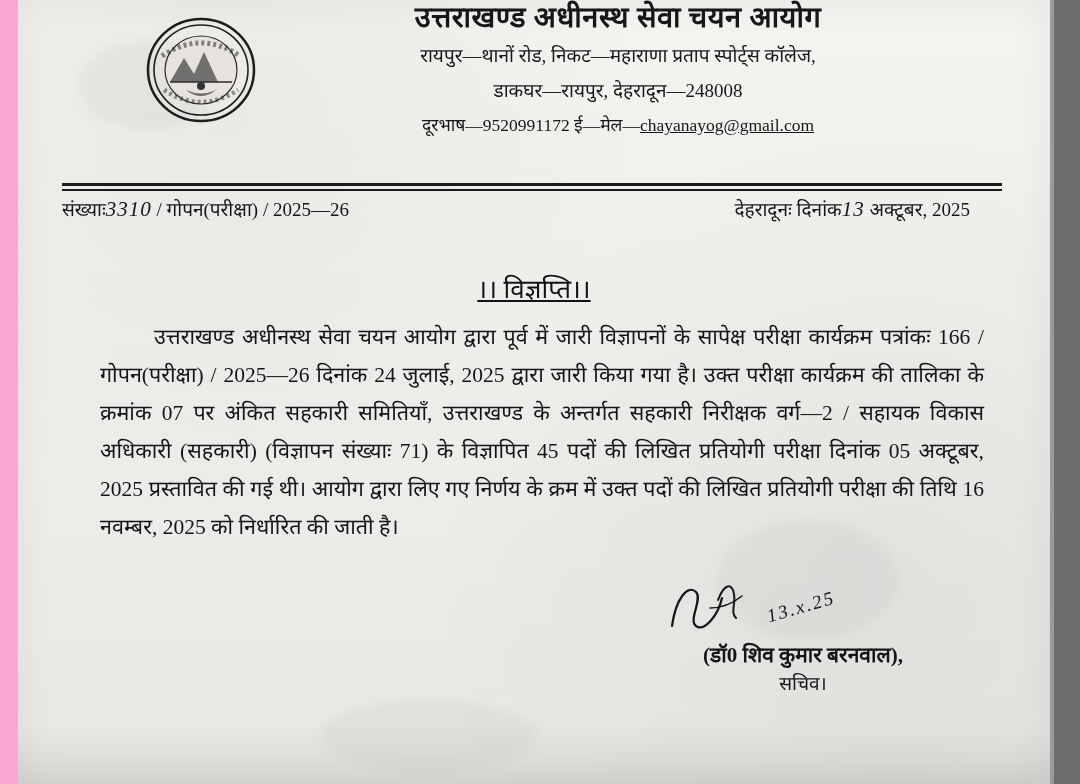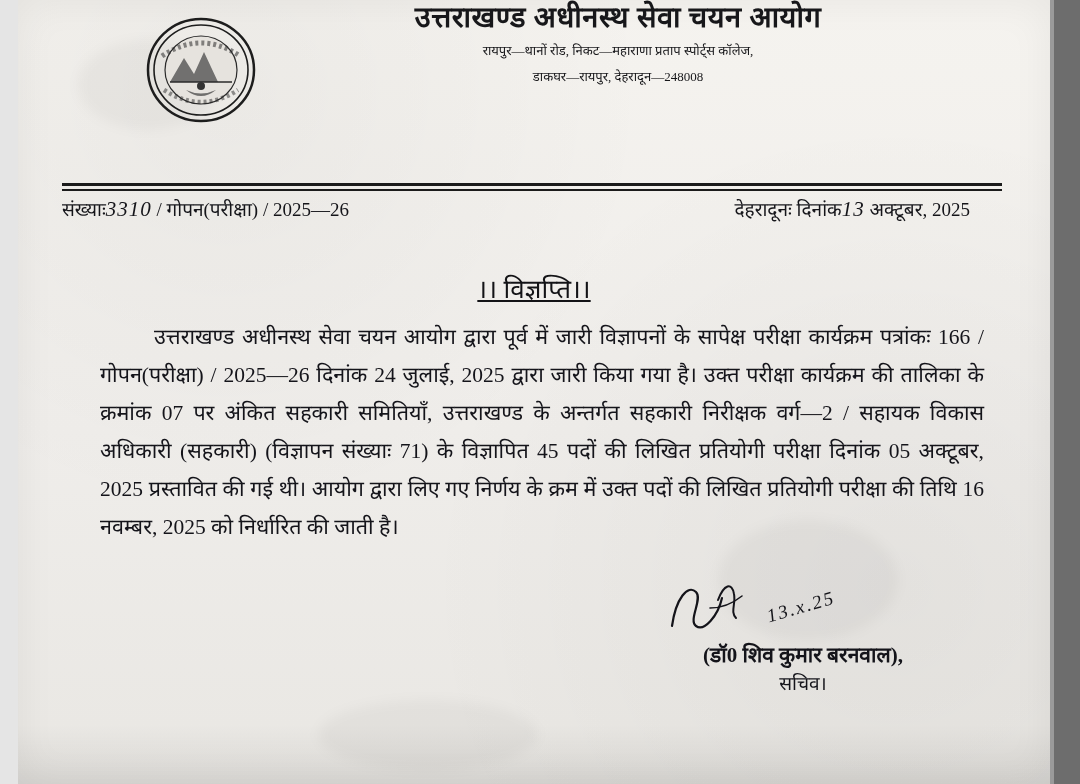--- a/index.html
+++ b/index.html
@@ -13,21 +13,21 @@
     height: 784px;
     overflow: hidden;
     font-family: "Liberation Sans", sans-serif;
   }
 
   
   #page {
     position: relative;
     width: 1080px;
     height: 784px;
-    background: #e5e5e5;
+    background: #f9a8d4;
   }
 
   
   .bg-right-strip {
     position: absolute;
     top: 0;
     right: 0;
     width: 26px;
     height: 784px;
     background: #6d6d6d;
@@ -82,21 +82,21 @@
   .org-name {
     font-family: "Liberation Serif", serif;
     font-weight: bold;
     font-size: 29px;
     letter-spacing: 0.5px;
     line-height: 1.2;
     white-space: nowrap;
   }
   .addr-line {
     font-family: "Liberation Serif", serif;
-    font-size: 13px;
+    font-size: 19px;
     line-height: 1.55;
     margin-top: 6px;
     white-space: nowrap;
   }
   .addr-line.small { font-size: 17.5px; }
   .mail-underline { text-decoration: underline; }
 
   
   .rule-wrap {
     position: absolute;
@@ -240,20 +240,23 @@
 
         <path d="M16 40 q39 -26 78 0" fill="none" stroke="#2b2b2b" stroke-width="5" stroke-dasharray="3 3" opacity="0.55"></path>
         <path d="M18 74 q37 24 74 0" fill="none" stroke="#2b2b2b" stroke-width="4.5" stroke-dasharray="3 3" opacity="0.5"></path>
       </svg>
     </div>
 
     <div class="header-text">
       <div class="org-name">उत्तराखण्ड अधीनस्थ सेवा चयन आयोग</div>
       <div class="addr-line">रायपुर—थानों रोड, निकट—महाराणा प्रताप स्पोर्ट्स कॉलेज,</div>
       <div class="addr-line">डाकघर—रायपुर, देहरादून—248008</div>
+      <div class="addr-line small">
+        <span>दूरभाष—9520991172 ई—मेल—</span><span class="mail-underline">chayanayog@gmail.com</span>
+      </div>
     </div>
 
     <div class="rule-wrap">
       <div class="rule-thick"></div>
       <div class="rule-thin"></div>
     </div>
 
     <div class="ref-row">
       <div class="ref-left">
         <span>संख्याः</span><span class="handwritten">3310</span>

